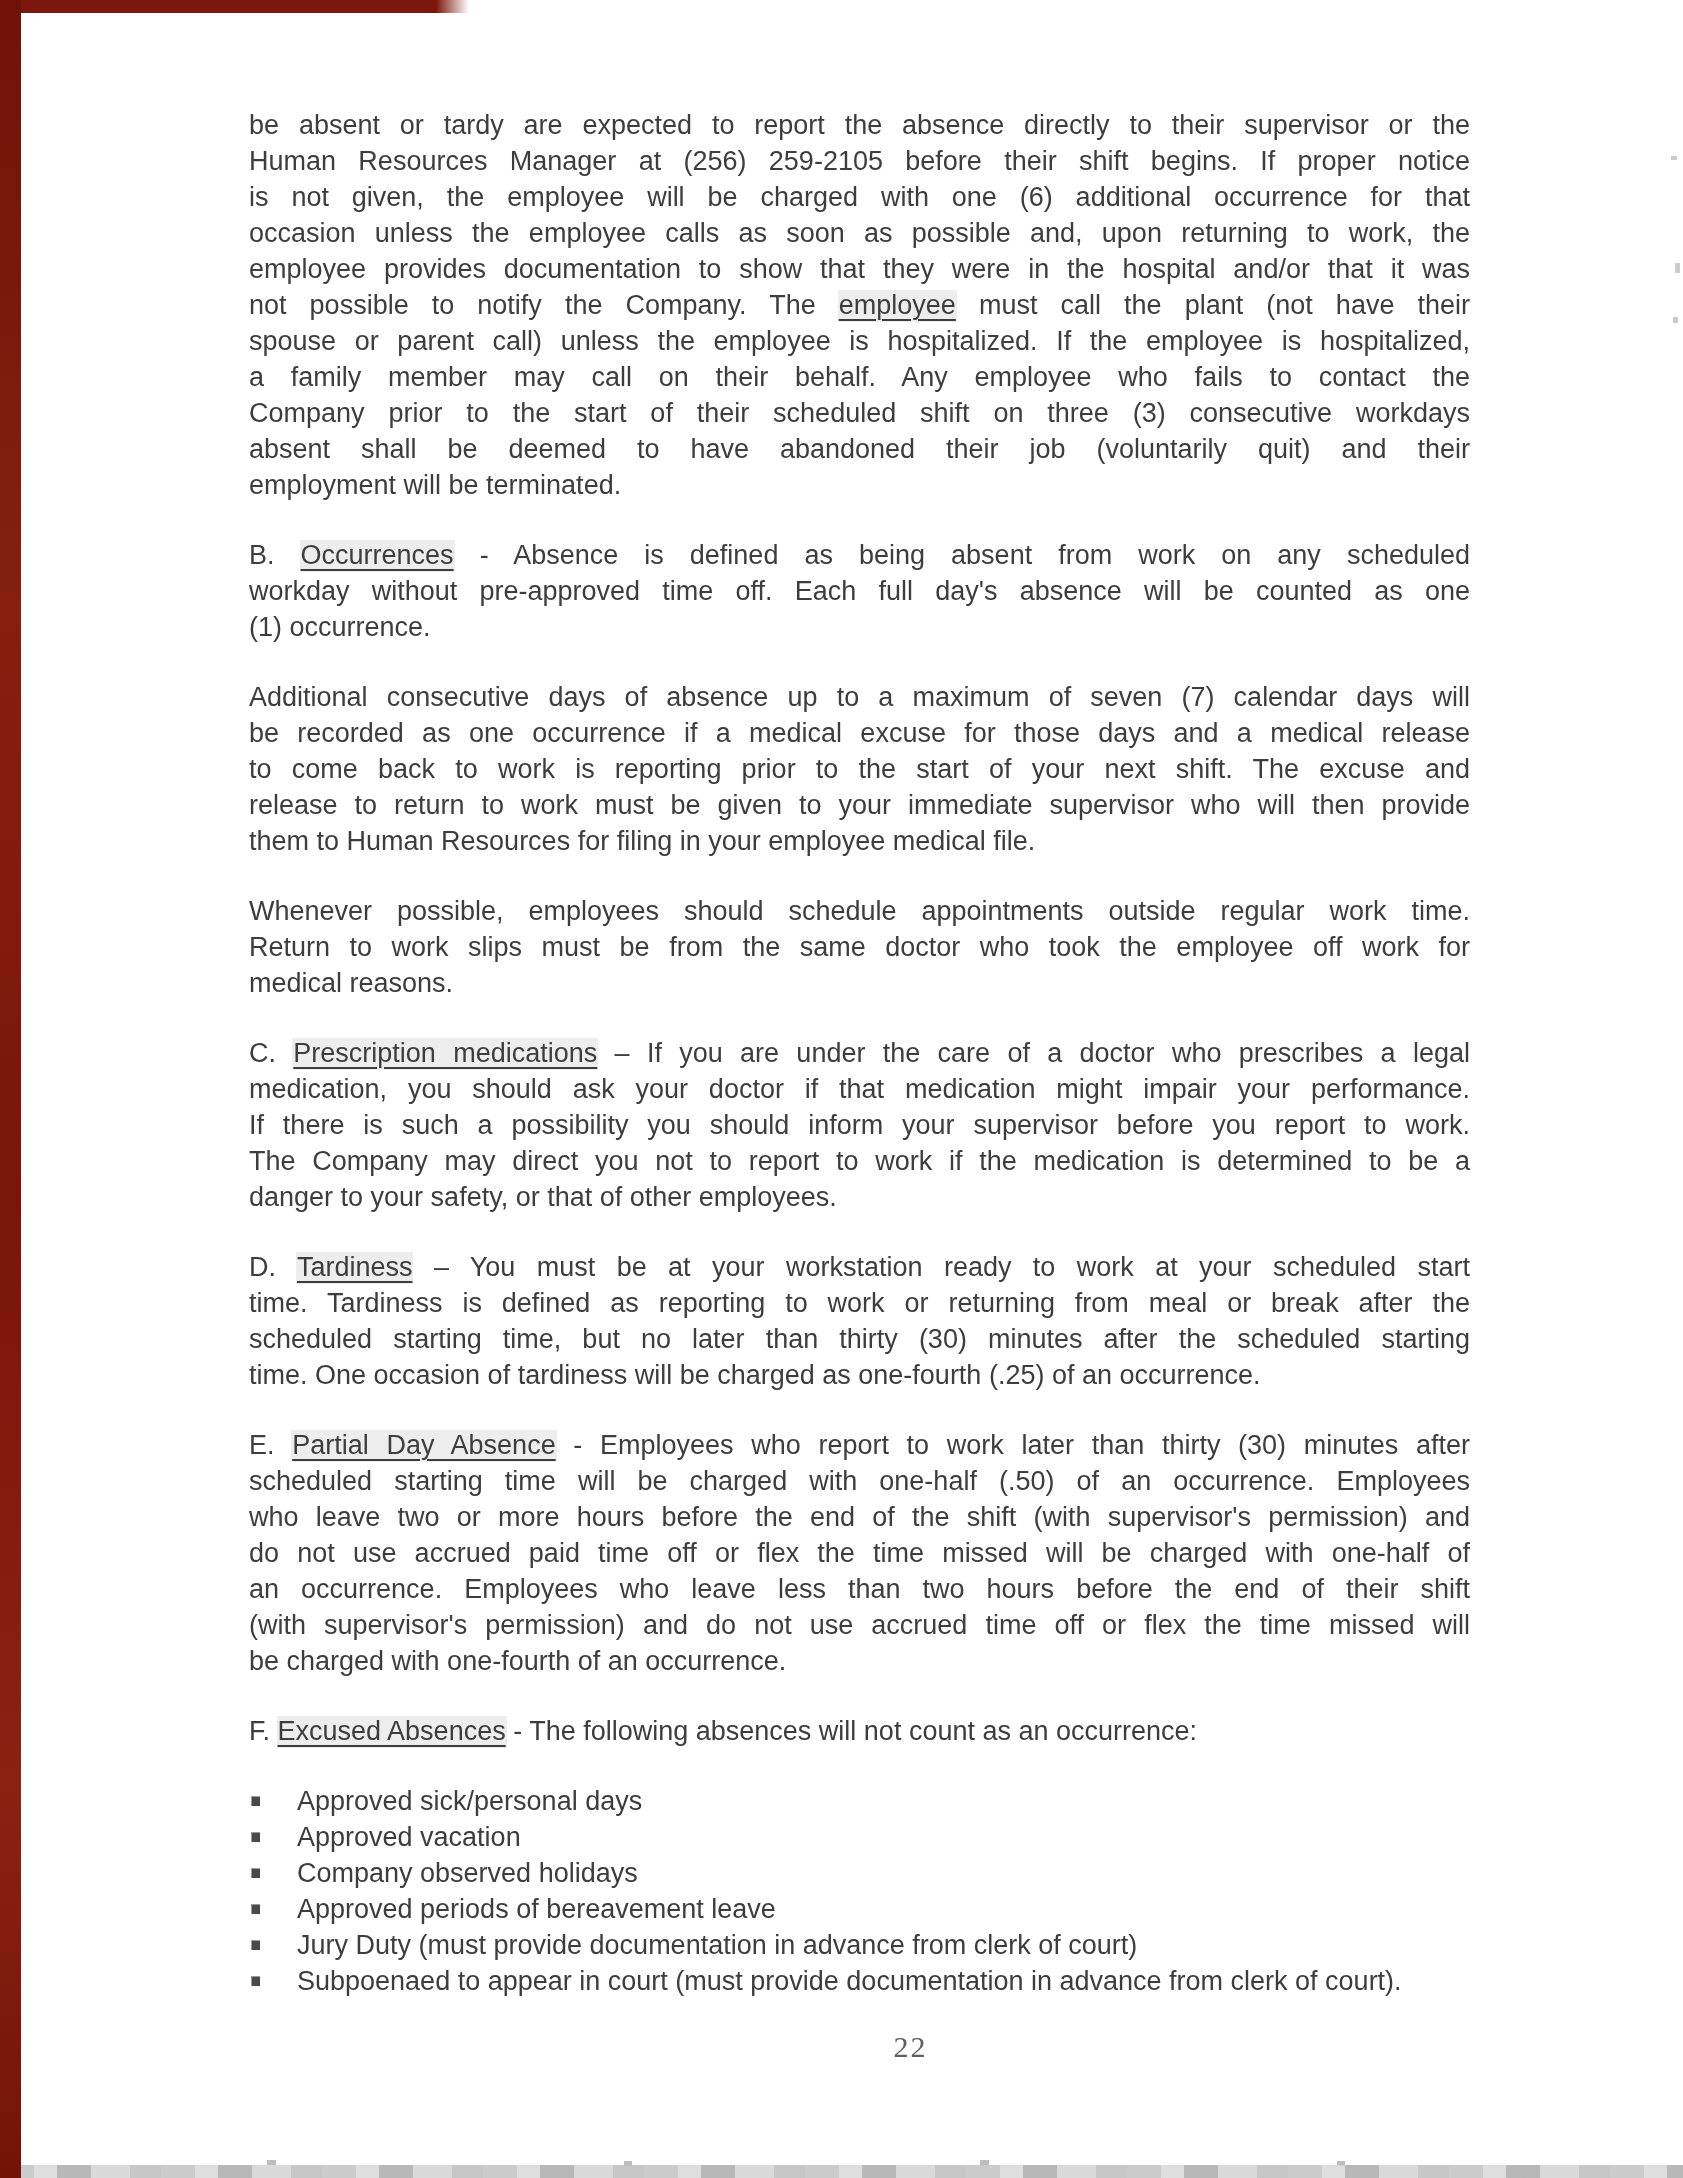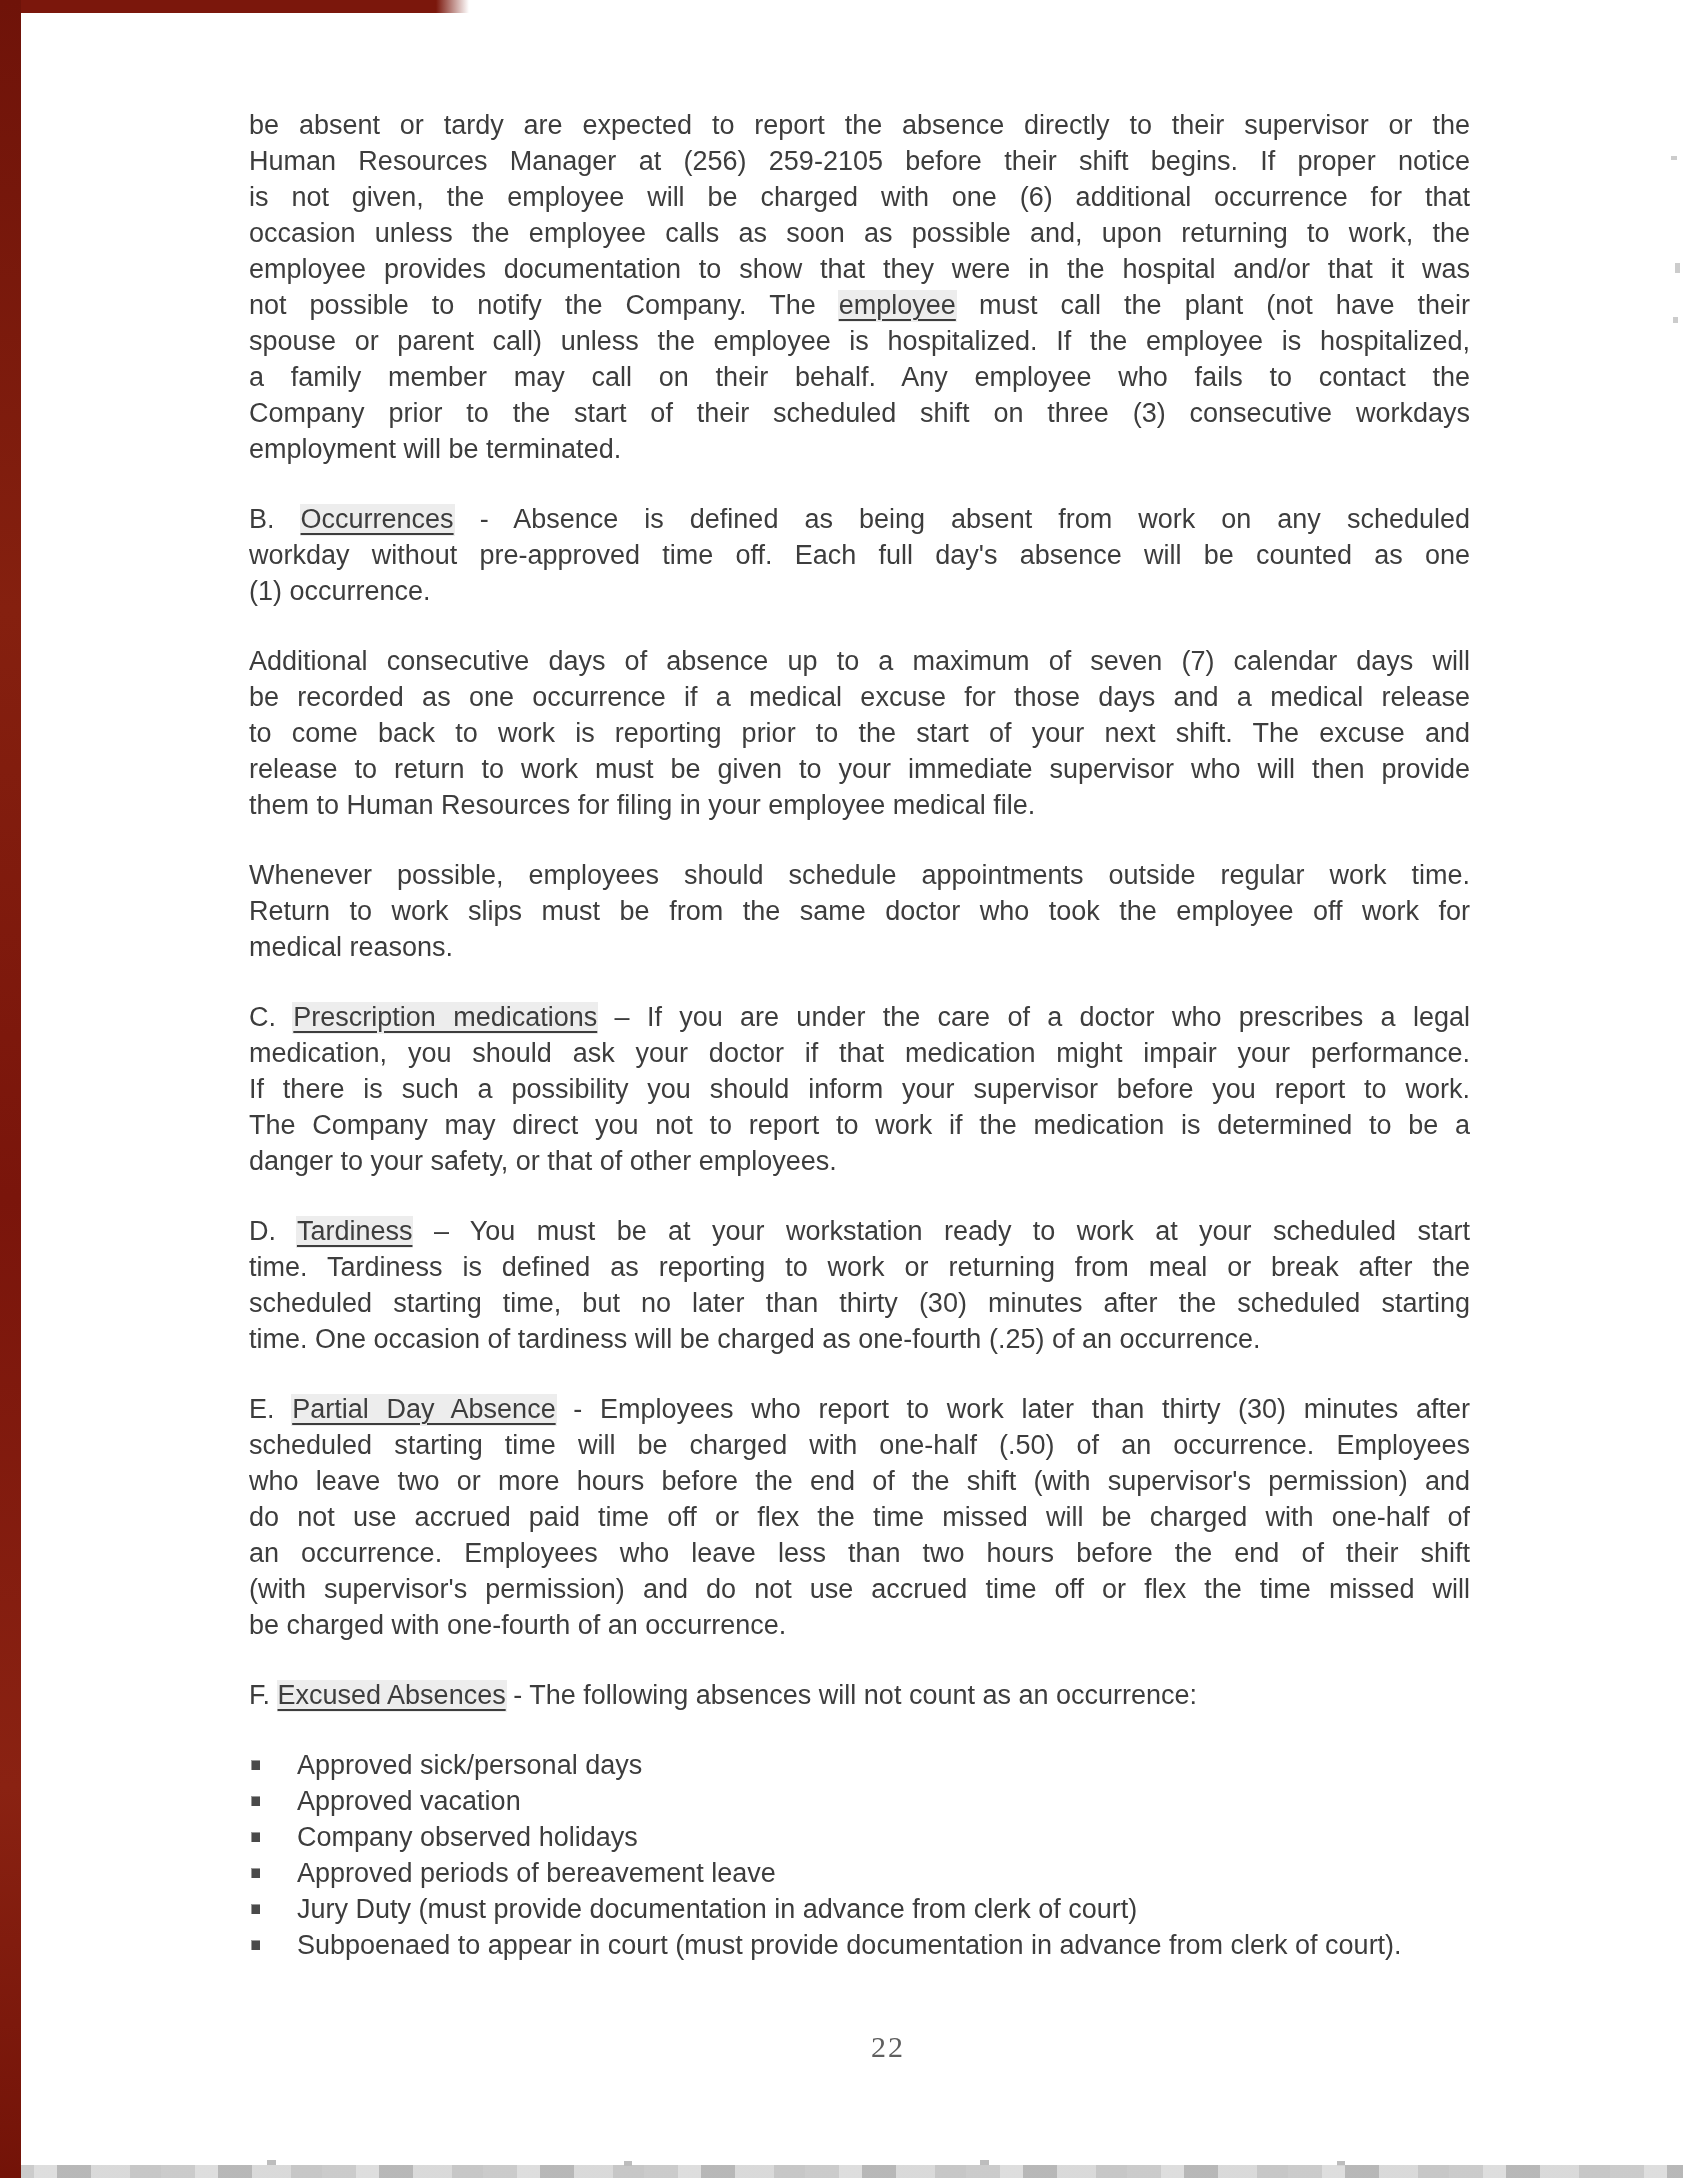--- a/index.html
+++ b/index.html
@@ -63,21 +63,21 @@
     min-height:36px;
   }
   .bullet-sq{
     position:absolute;left:2px;top:13px;
     width:9px;height:10px;background:#4a4a4a;
     box-shadow:1px 1px 0 0 #9a9a9a inset;
   }
   
   .page-number{
     position:absolute;left:871px;top:2029px;width:79px;
-    text-align:left;
+    text-align:center;
     font-family:"Liberation Serif", serif;
     font-size:30px;line-height:36px;letter-spacing:2px;
     color:var(--page-num);
   }
 </style>
 </head>
 <body>
 
 <div class="page">
   <div class="stripe-top"></div>
@@ -87,20 +87,21 @@
       <div class="para">
         <div class="line just">be absent or tardy are expected to report the absence directly to their supervisor or the</div>
         <div class="line just">Human Resources Manager at (256) 259-2105 before their shift begins.  If proper notice</div>
         <div class="line just">is not given, the employee will be charged with one (6) additional occurrence for that</div>
         <div class="line just">occasion unless the employee calls as soon as possible and, upon returning to work, the</div>
         <div class="line just">employee provides documentation to show that they were in the hospital and/or that it was</div>
         <div class="line just">not possible to notify the Company. The <span class="u">employee</span> must call the plant (not have their</div>
         <div class="line just">spouse or parent call) unless the employee is hospitalized. If the employee is hospitalized,</div>
         <div class="line just">a family member may call on their behalf.  Any employee who fails to contact the</div>
         <div class="line just">Company prior to the start of their scheduled shift on three (3) consecutive workdays</div>
+        <div class="line just">absent shall be deemed to have abandoned their job (voluntarily quit) and their</div>
         <div class="line">employment will be terminated.</div>
       </div>
       <div class="para">
         <div class="line just">B. <span class="u">Occurrences</span> - Absence is defined as being absent from work on any scheduled</div>
         <div class="line just">workday without pre-approved time off.  Each full day's absence will be counted as one</div>
         <div class="line">(1) occurrence.</div>
       </div>
       <div class="para">
         <div class="line just">Additional consecutive days of absence up to a maximum of seven (7) calendar days will</div>
         <div class="line just">be recorded as one occurrence if a medical excuse for those days and a medical release</div>

